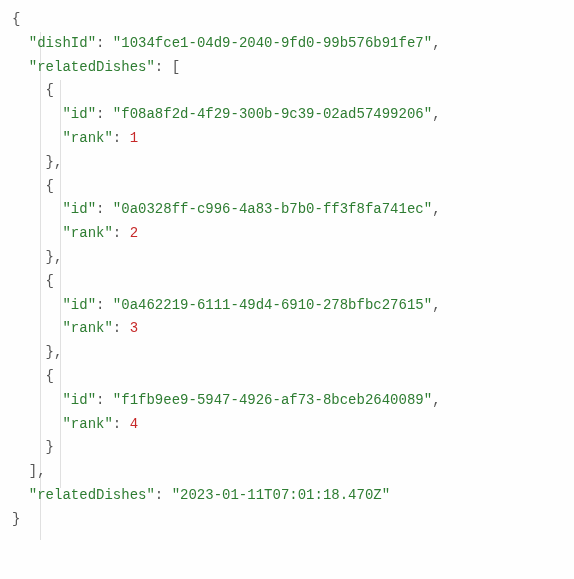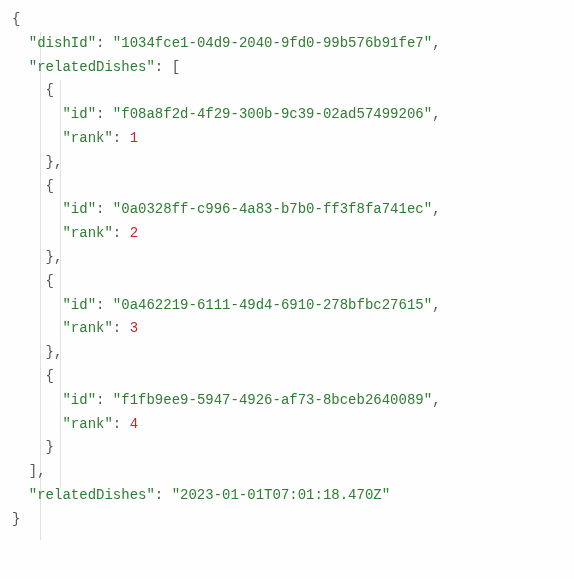--- a/index.html
+++ b/index.html
@@ -69,16 +69,16 @@
   <div class="line">      <span class="prop">"<span>rank</span>"</span><span class="punct">: </span><span class="num">3</span></div>
   <div class="line">    <span class="punct">}</span><span class="punct">,</span></div>
 
   <div class="line">    <span class="punct">{</span></div>
   <div class="line">      <span class="prop">"<span>id</span>"</span><span class="punct">: </span><span class="str">"<span>f1fb9ee9-5947-4926-af73-8bceb2640089</span>"</span><span class="punct">,</span></div>
   <div class="line">      <span class="prop">"<span>rank</span>"</span><span class="punct">: </span><span class="num">4</span></div>
   <div class="line">    <span class="punct">}</span></div>
 
   <div class="line">  <span class="punct">]</span><span class="punct">,</span></div>
 
-  <div class="line">  <span class="prop">"<span>relatedDishes</span>"</span><span class="punct">: </span><span class="str">"<span>2023-01-01T07:01:18.470Z</span>"</span></div>
+  <div class="line">  <span class="prop">"<span>relatedDishes</span>"</span><span class="punct">: </span><span class="str">"<span>2023-01-11T07:01:18.470Z</span>"</span></div>
 
   <div class="line"><span class="punct">}</span></div>
 </div>
 
 </body></html>

